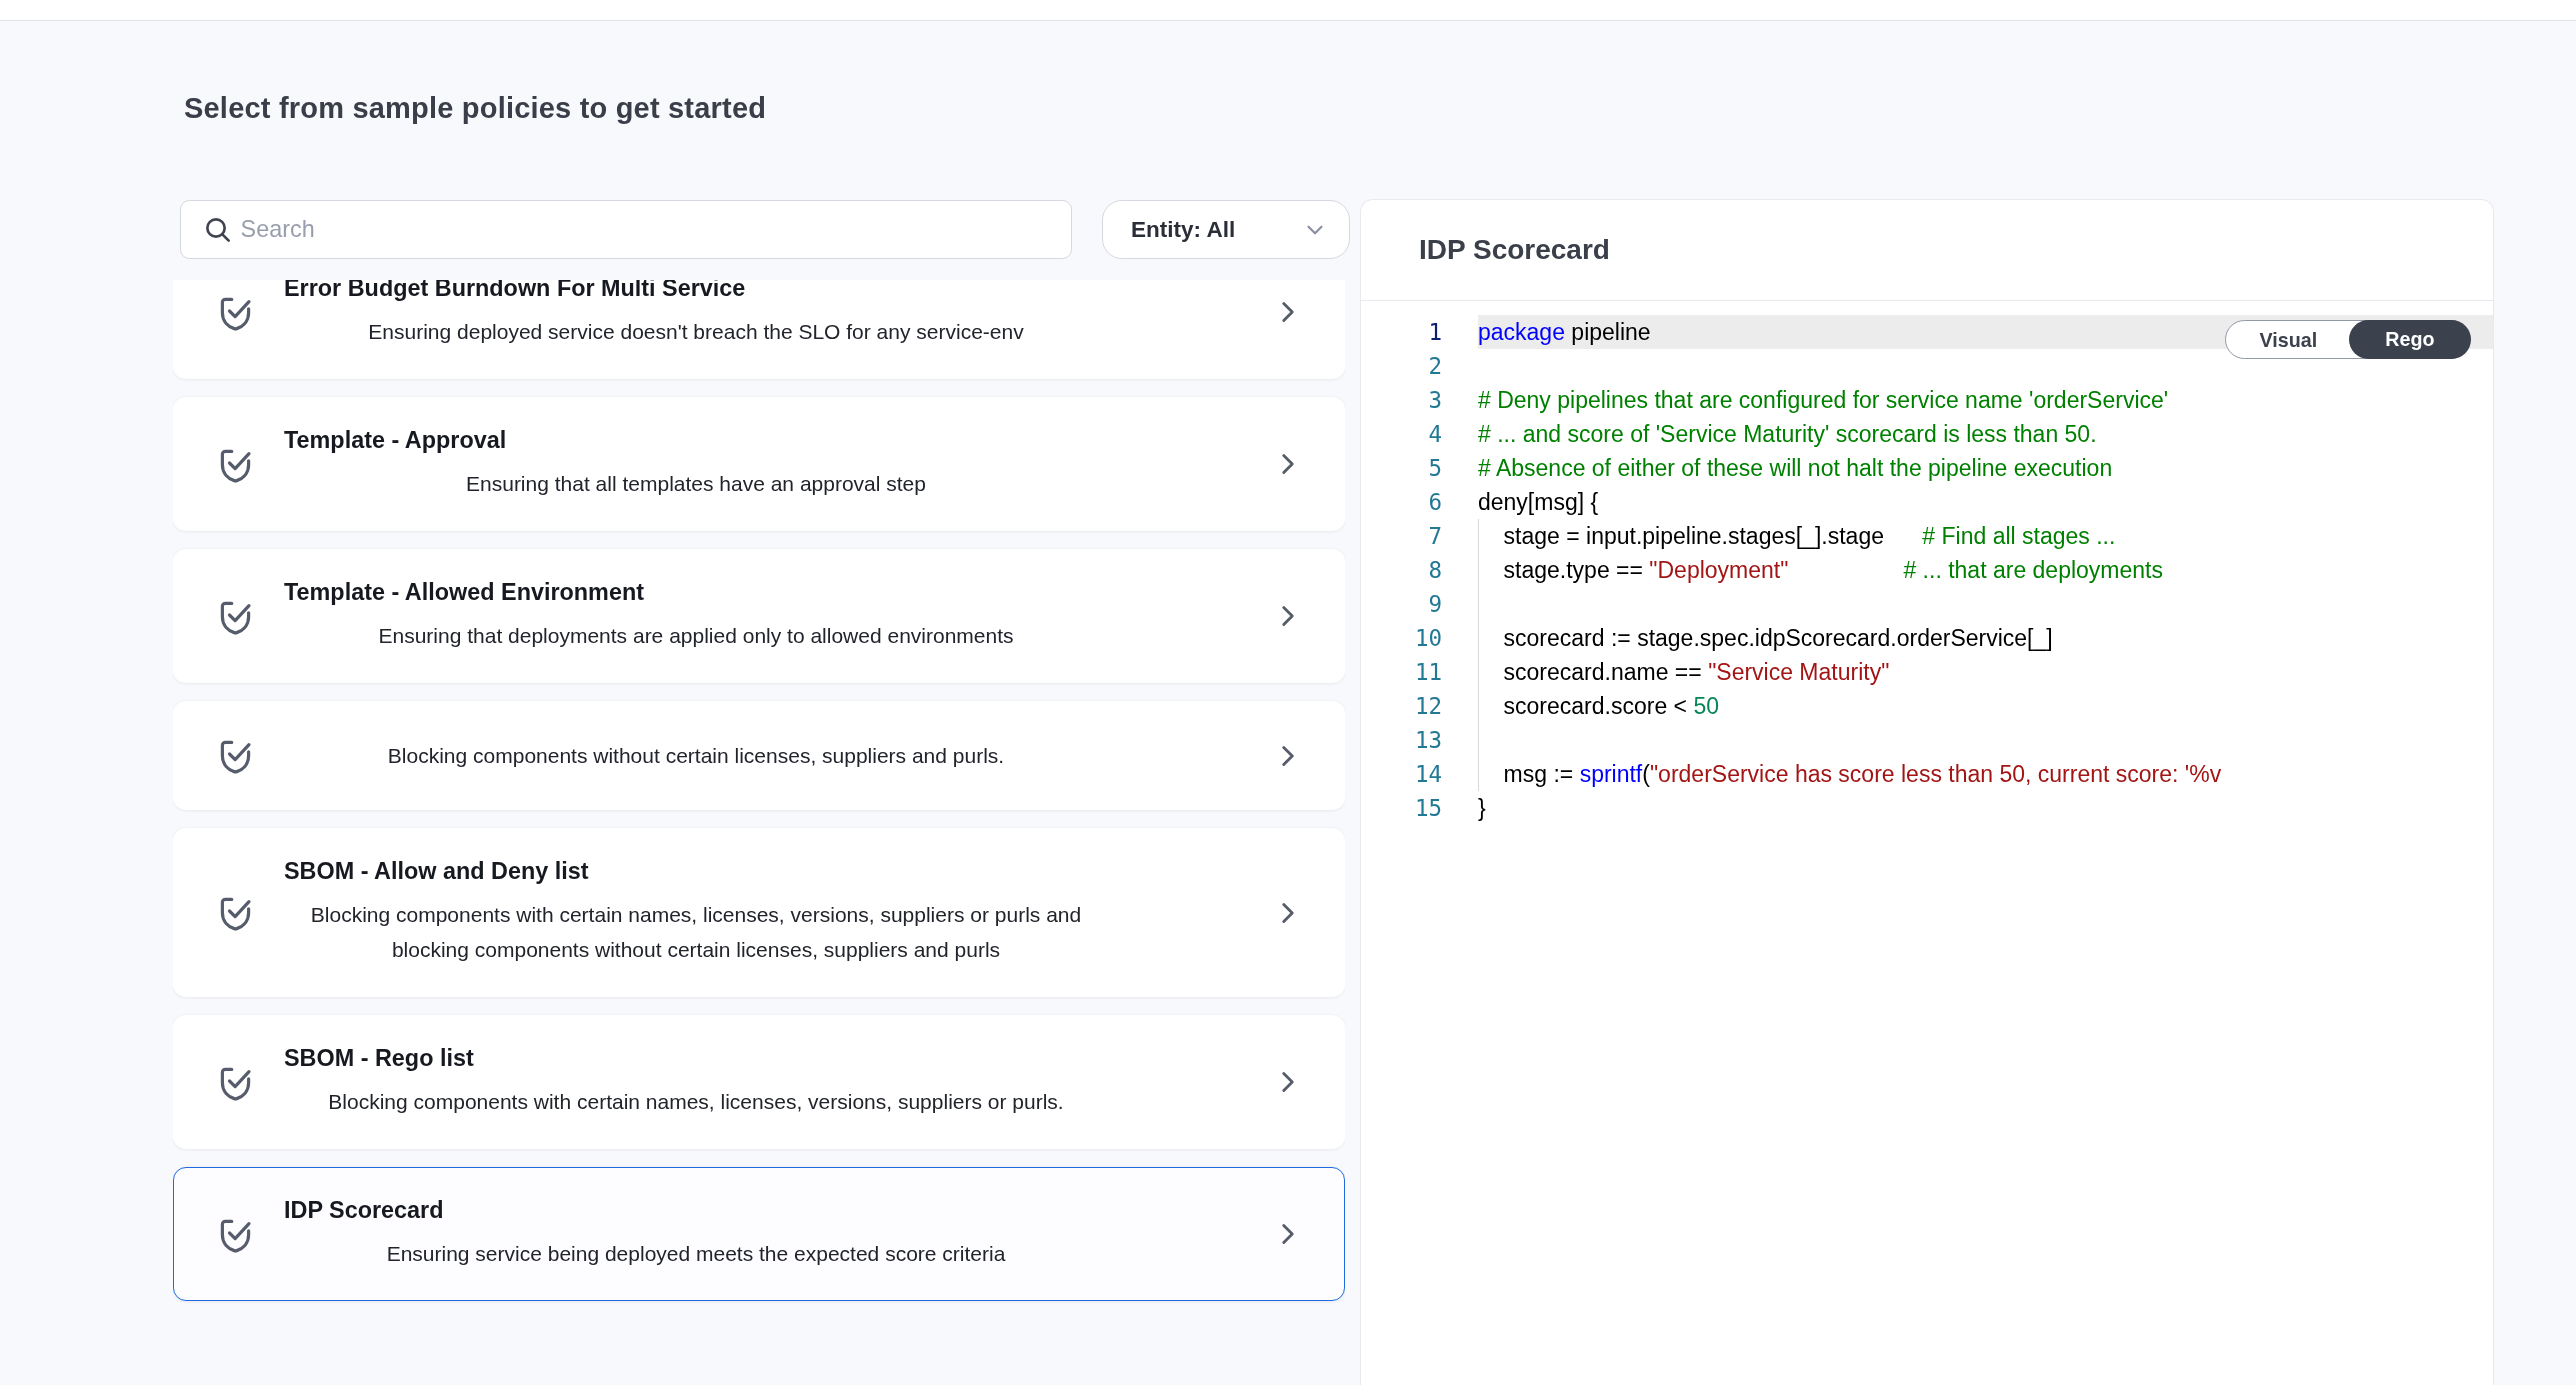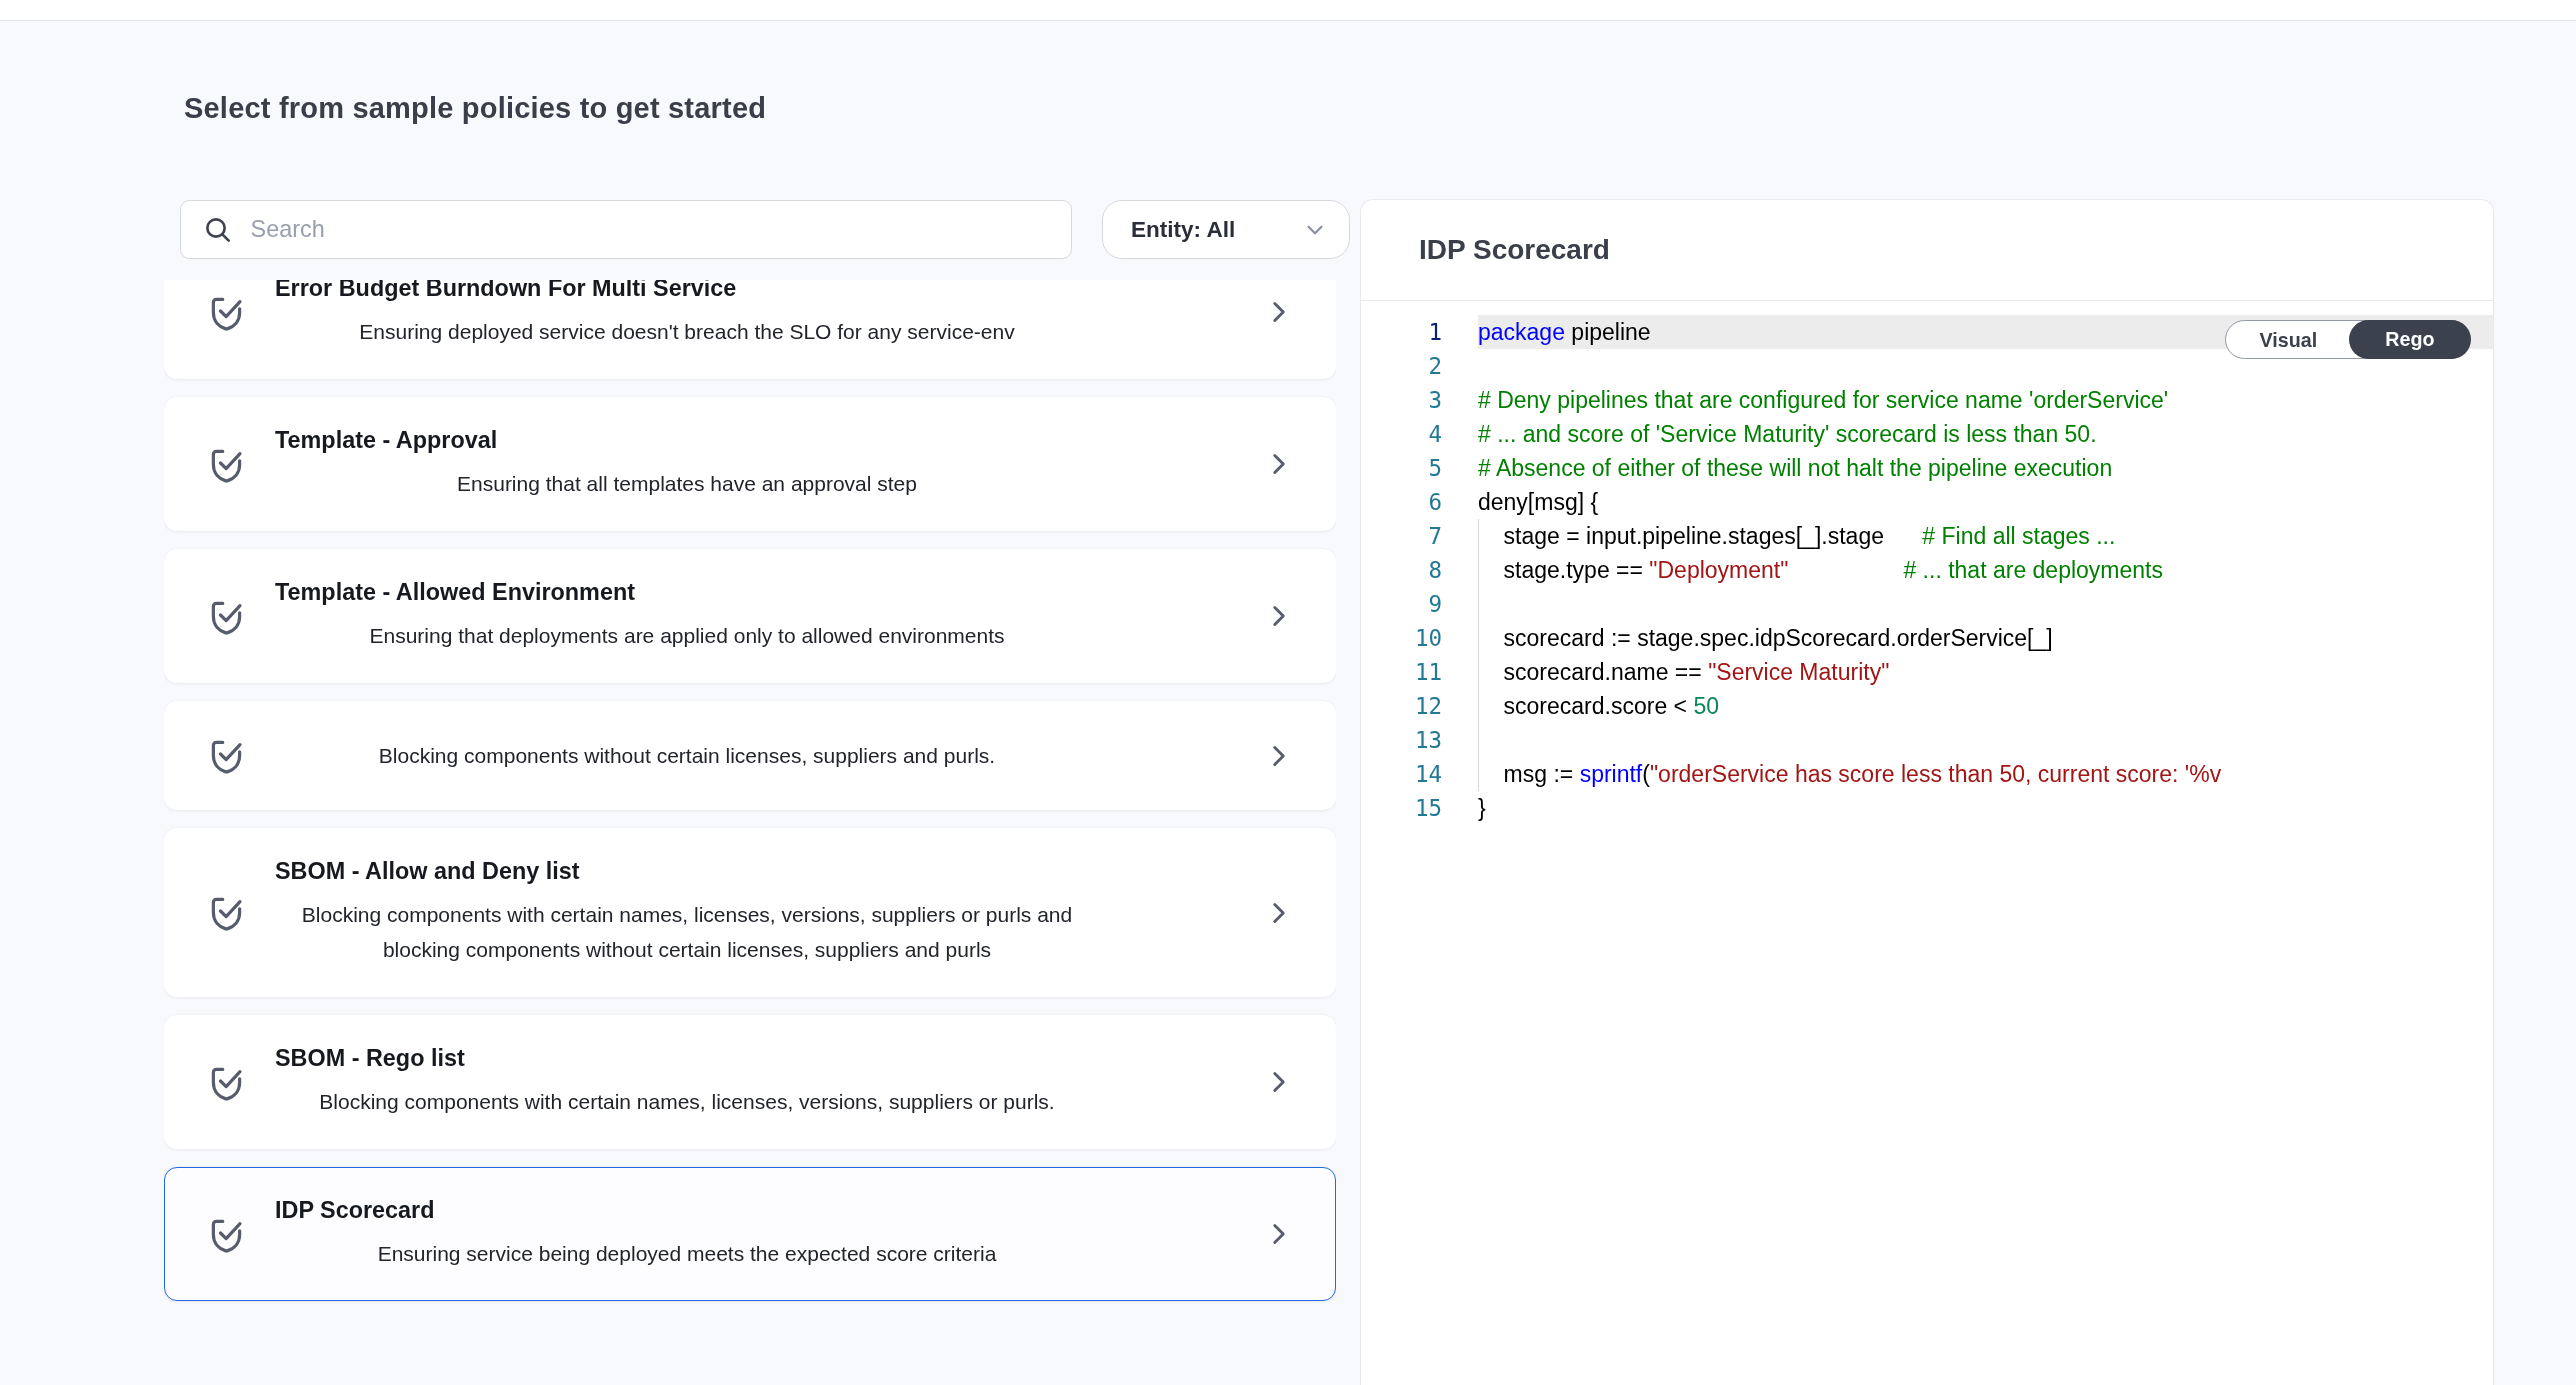--- a/index.html
+++ b/index.html
@@ -20,38 +20,38 @@
   
   .page-title {
     position: absolute; left: 184px; top: 92px;
     font-size: 29px; font-weight: 700; color: #3a3e49; letter-spacing: 0.2px;
   }
 
   
   .search-box {
     position: absolute; left: 180px; top: 200px; width: 892px; height: 59px;
     background: #fff; border: 1.4px solid #d6d8df; border-radius: 9.4px;
-    display: flex; align-items: center; padding: 0 20.6px; gap: 17px;
+    display: flex; align-items: center; padding: 0 20.6px; gap: 7px;
   }
   .search-box input {
     border: none; outline: none; flex: 1; font-size: 23.4px;
     font-family: "Liberation Sans", sans-serif; color: #2a2e38; background: transparent;
   }
   .search-box input::placeholder { color: #989eab; }
   .entity-select {
     position: absolute; left: 1102px; top: 200px; width: 248px; height: 59px;
     background: #fff; border: 1.4px solid #d6d8df; border-radius: 20px;
     display: flex; align-items: center; justify-content: space-between;
     padding: 0 20.6px 0 28px; cursor: pointer;
   }
   .entity-select .label { font-size: 22.5px; font-weight: 600; color: #2a2e38; }
 
   
   .policy-list {
-    position: absolute; left: 164px; top: 280px; width: 1172px; height: 1105px;
+    position: absolute; left: 173px; top: 280px; width: 1172px; height: 1105px;
     overflow: hidden;
   }
   .card {
     background: #fff; border: 1.9px solid transparent; border-radius: 13px;
     box-shadow: 0 0.9px 2.8px rgba(16,24,40,.07);
     display: flex; align-items: center; gap: 26px;
     padding: 29px 39px; margin-bottom: 18px; cursor: pointer;
   }
   .card.clipped { margin-top: -35px; }
   .card.selected { border-color: var(--accent, #1f6ae1); background: #fdfdff; }

